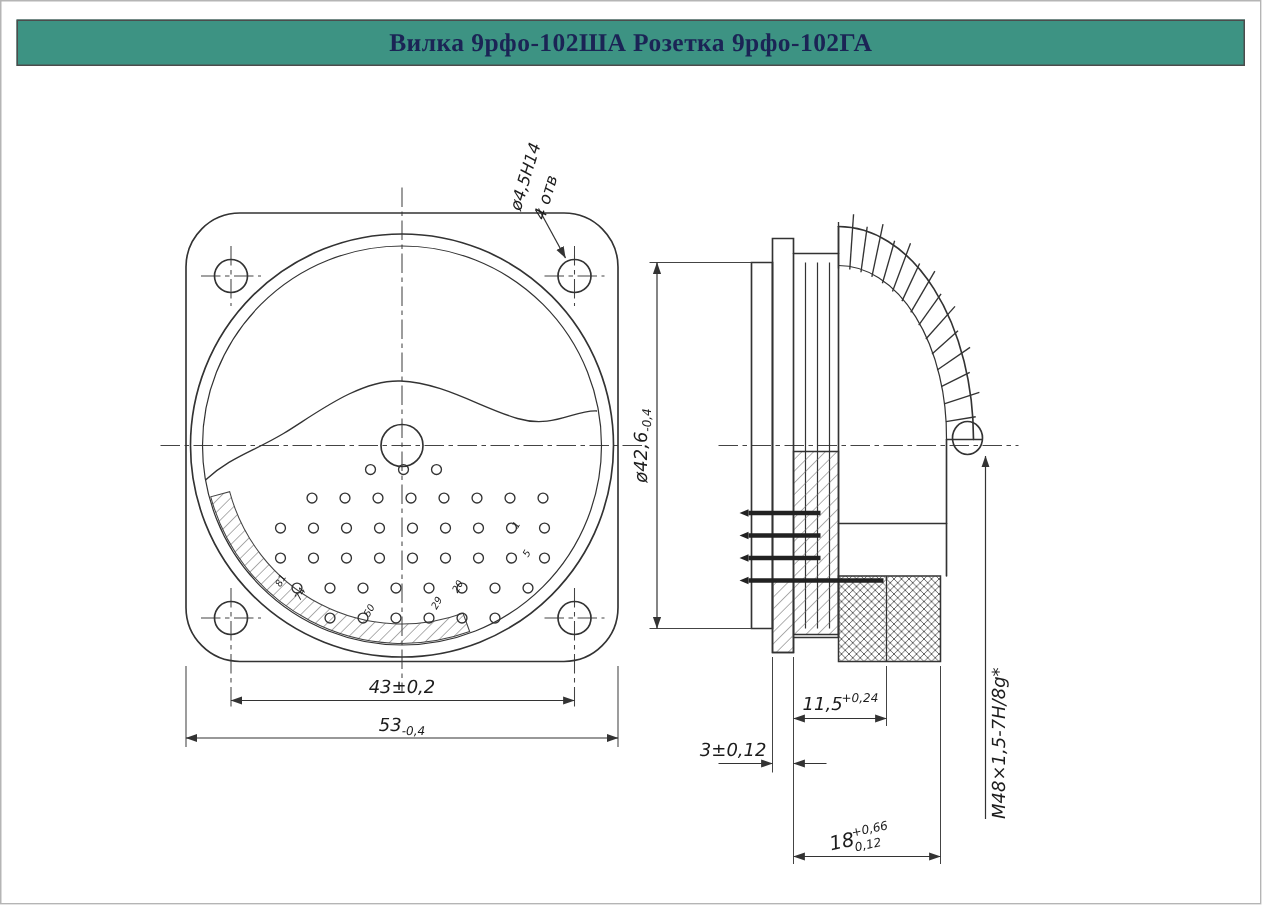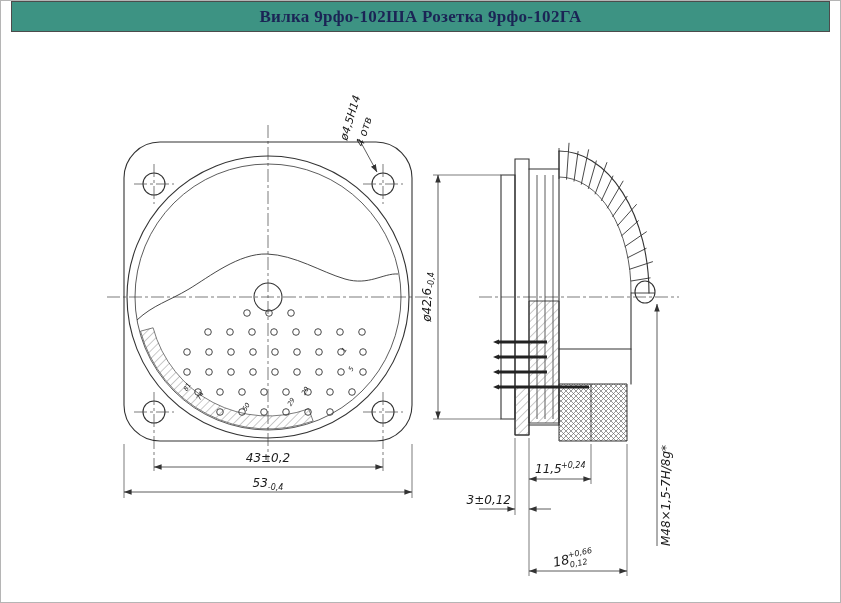--- a/index.html
+++ b/index.html
@@ -2,21 +2,21 @@
 <html><head>
 <meta charset="utf-8">
 <style>
   html,body{margin:0;padding:0;background:#e9e9e9;}
   .page{
     width:841px;height:603px;position:relative;margin:0 auto;
     background:#ffffff;border:1px solid #b5b5b5;box-sizing:border-box;
     font-family:"Liberation Serif",serif;overflow:hidden;
   }
   .titlebar{
-    position:absolute;left:10px;top:0;width:819px;height:31px;
+    position:absolute;left:10px;top:12px;width:819px;height:31px;
     display:flex;align-items:center;justify-content:center;
     border:1px solid #4c4c4c;box-sizing:border-box;
   }
   .titlebar h1{
     font-size:17px;font-weight:bold;margin:0;letter-spacing:.3px;
     font-family:"Liberation Serif",serif;
   }
   svg{position:absolute;left:0;top:40px;}
   svg *{vector-effect:non-scaling-stroke;}
   .ln{stroke:#333;stroke-width:1.1;fill:none;stroke-linecap:round;}

